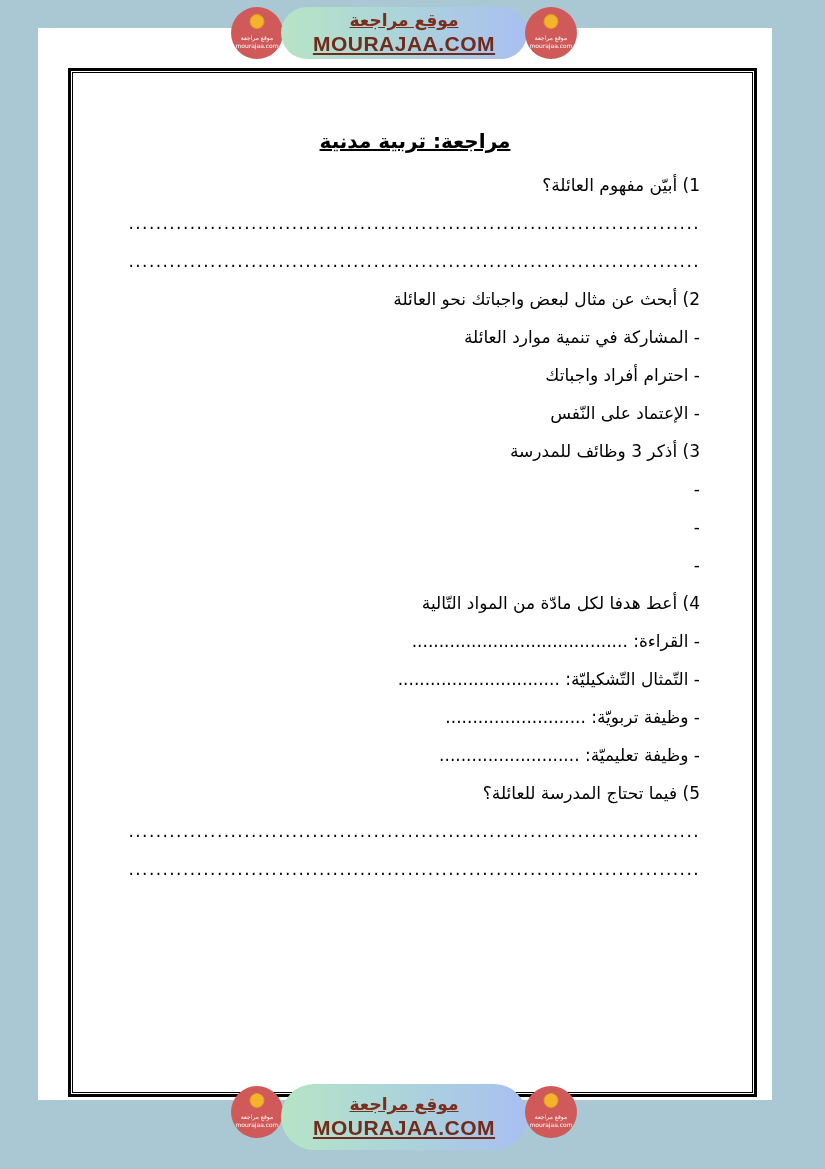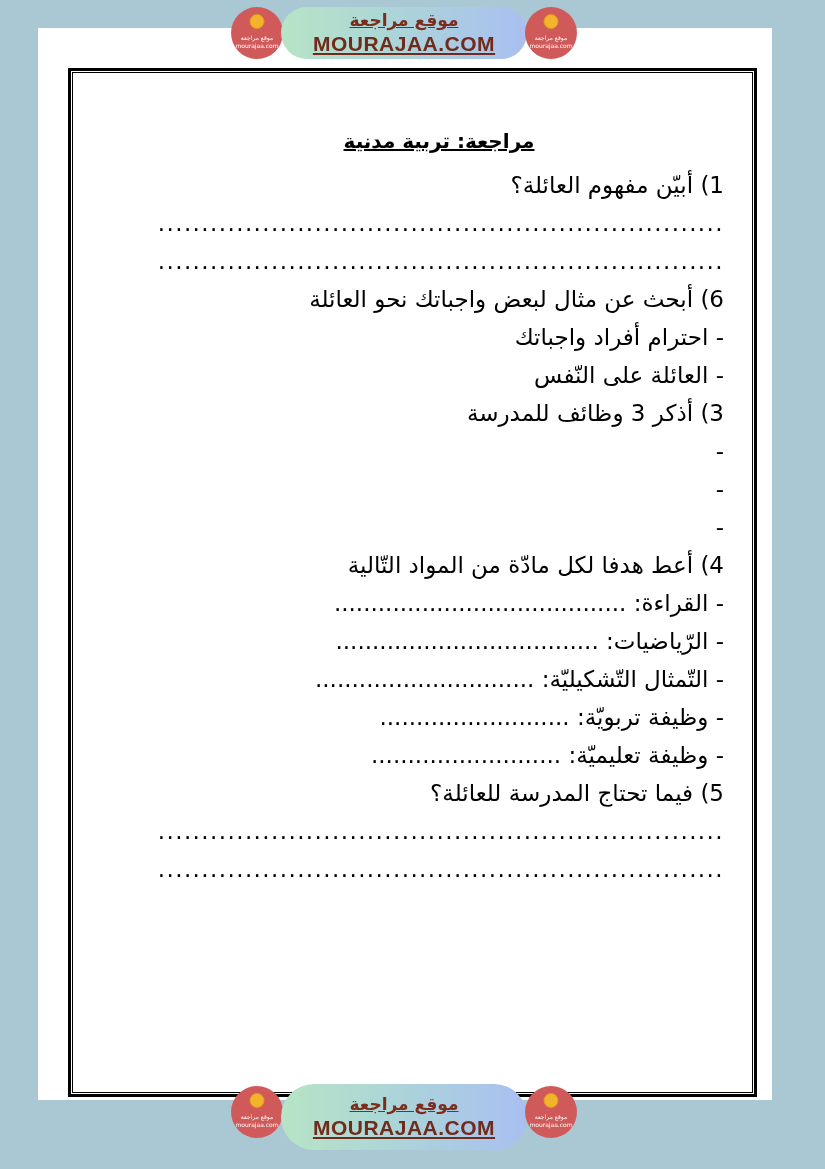--- a/index.html
+++ b/index.html
@@ -29,33 +29,32 @@
     inset: 1px;
     border: 1px solid #000;
   }
   
   .content {
     position: absolute;
     left: 92px; top: 96px;
     width: 570px;
     direction: rtl;
     color: #000;
-    margin-left: 24px;
   }
   .doc-title {
     text-align: center;
     font-size: 20px;
     font-weight: bold;
     text-decoration: underline;
     height: 34px; line-height: 34px;
     margin-bottom: 8px;
     white-space: nowrap;
   }
   .line {
-    font-size: 23px;
+    font-size: 17px;
     height: 38px; line-height: 38px;
     text-align: right;
     white-space: nowrap;
     overflow: hidden;
   }
   .line.dots { letter-spacing: 1.4px; }
   
   .banner {
     position: absolute;
     width: 346px; height: 52px;
@@ -142,30 +141,30 @@
 <div class="page">
   <div class="border-outer">
     <div class="border-inner"></div>
   </div>
   <div class="content">
     <div class="doc-title">مراجعة: تربية مدنية</div>
     <div class="lines">
         <div class="line question">1) أبيّن مفهوم العائلة؟</div>
         <div class="line dots">....................................................................................................</div>
         <div class="line dots">....................................................................................................</div>
-        <div class="line question">6) أبحث عن مثال لبعض واجباتك نحو العائلة</div>
+        <div class="line question">2) أبحث عن مثال لبعض واجباتك نحو العائلة</div>
+        <div class="line item">- المشاركة في تنمية موارد العائلة</div>
         <div class="line item">- احترام أفراد واجباتك</div>
-        <div class="line item">- العائلة على النّفس</div>
+        <div class="line item">- الإعتماد على النّفس</div>
         <div class="line question">3) أذكر 3 وظائف للمدرسة</div>
         <div class="line item">-</div>
         <div class="line item">-</div>
         <div class="line item">-</div>
         <div class="line question">4) أعط هدفا لكل مادّة من المواد التّالية</div>
         <div class="line item">- القراءة: ........................................</div>
-        <div class="line item">- الرّياضيات: ....................................</div>
         <div class="line item">- التّمثال التّشكيليّة: ..............................</div>
         <div class="line item">- وظيفة تربويّة: ..........................</div>
         <div class="line item">- وظيفة تعليميّة: ..........................</div>
         <div class="line question">5) فيما تحتاج المدرسة للعائلة؟</div>
         <div class="line dots">....................................................................................................</div>
         <div class="line dots">....................................................................................................</div>
       </div>
   </div>
 </div>
 

